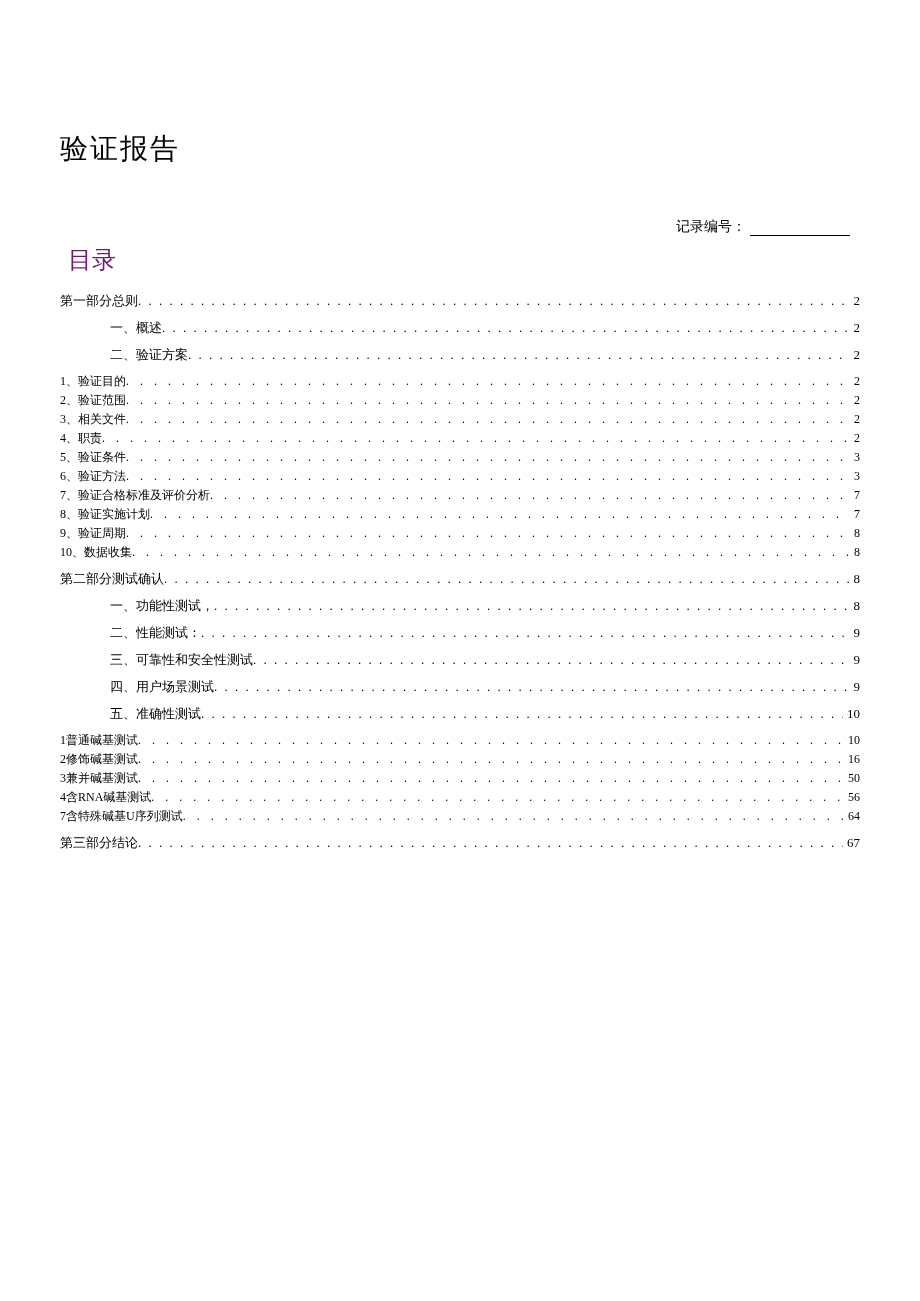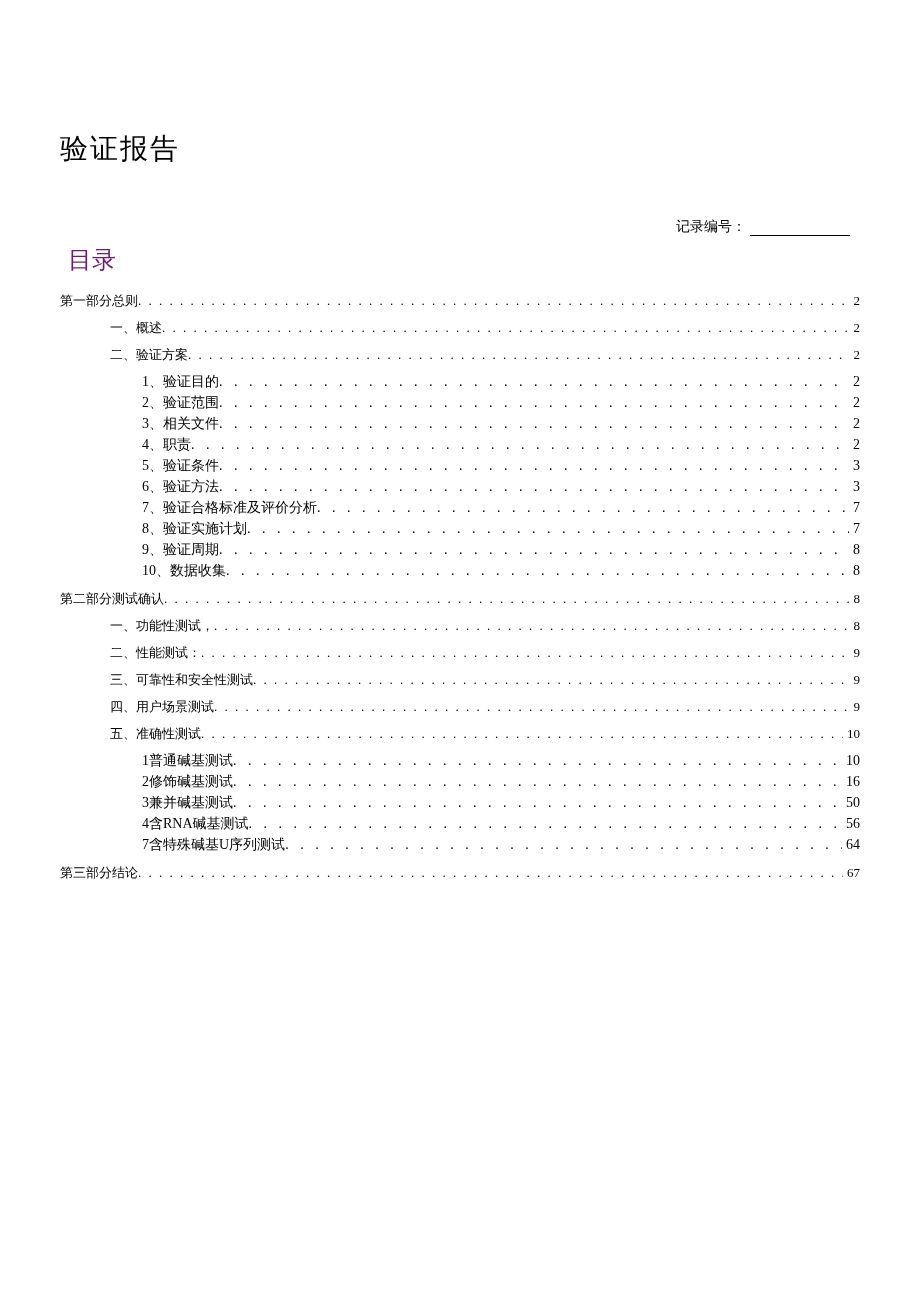--- a/index.html
+++ b/index.html
@@ -71,22 +71,21 @@
       font-size: 13px;
       margin-bottom: 14px;
       margin-top: 14px;
     }
     .lvl-2 {
       margin-left: 50px;
       font-size: 13px;
       margin-bottom: 14px;
     }
     .lvl-3 {
-      margin-left: 82px;
-      font-size: 14px;
+      font-size: 12px;
       font-family: "SimSun", serif;
       margin-bottom: 7px;
     }
     .lvl-3 .dots {
       letter-spacing: 4px;
     }
     .lvl-3 .dots::after {
       content: ". . . . . . . . . . . . . . . . . . . . . . . . . . . . . . . . . . . . . . . . . . . . . . . . . . . . . . . . . . . . . . . . . . . . . . . . . . . . . . . .";
     }
     #toc-list {

